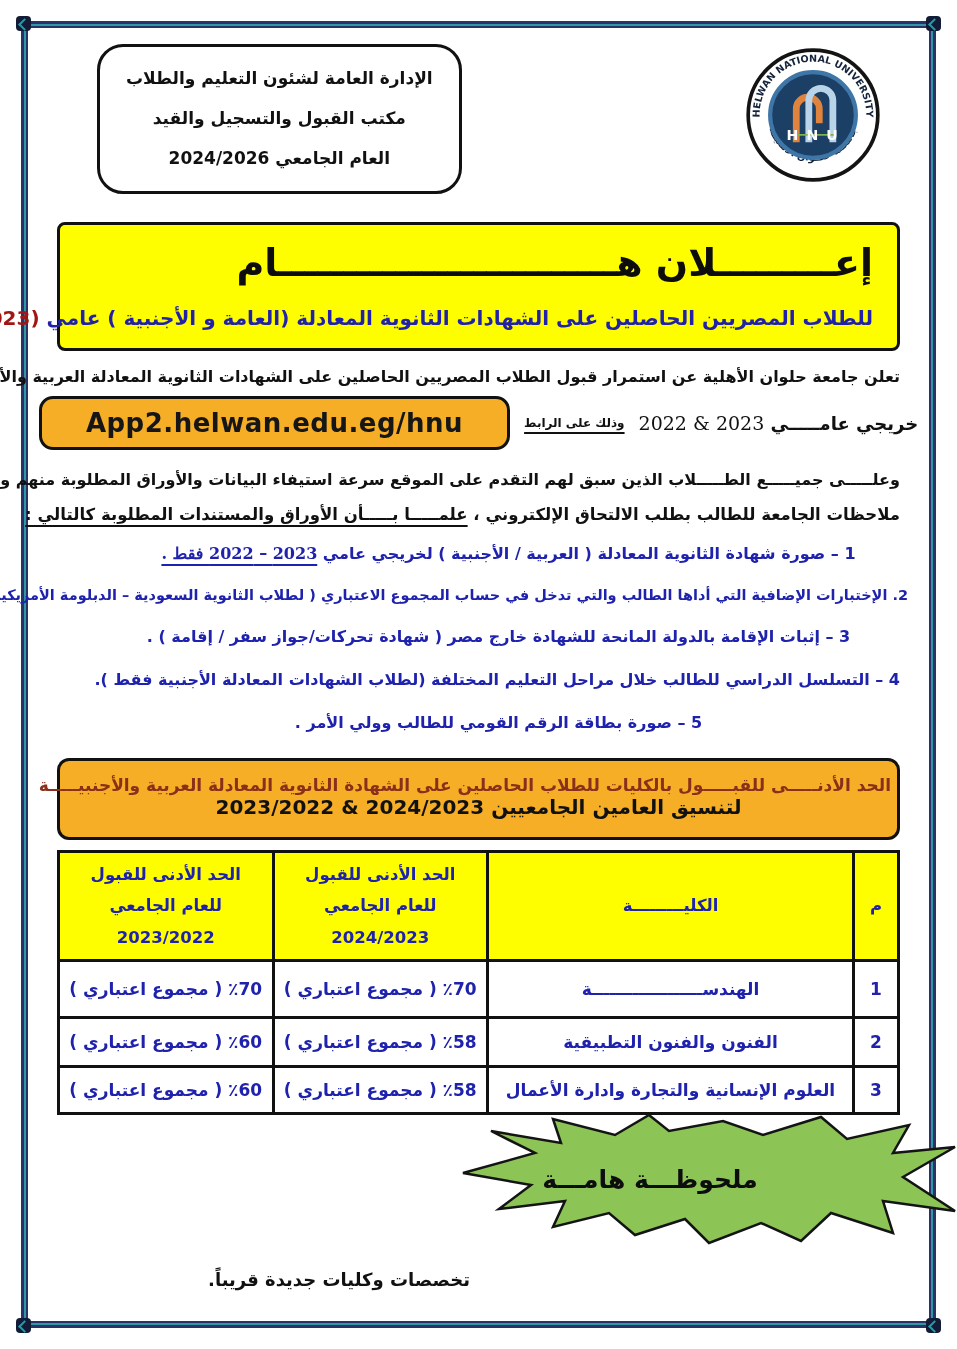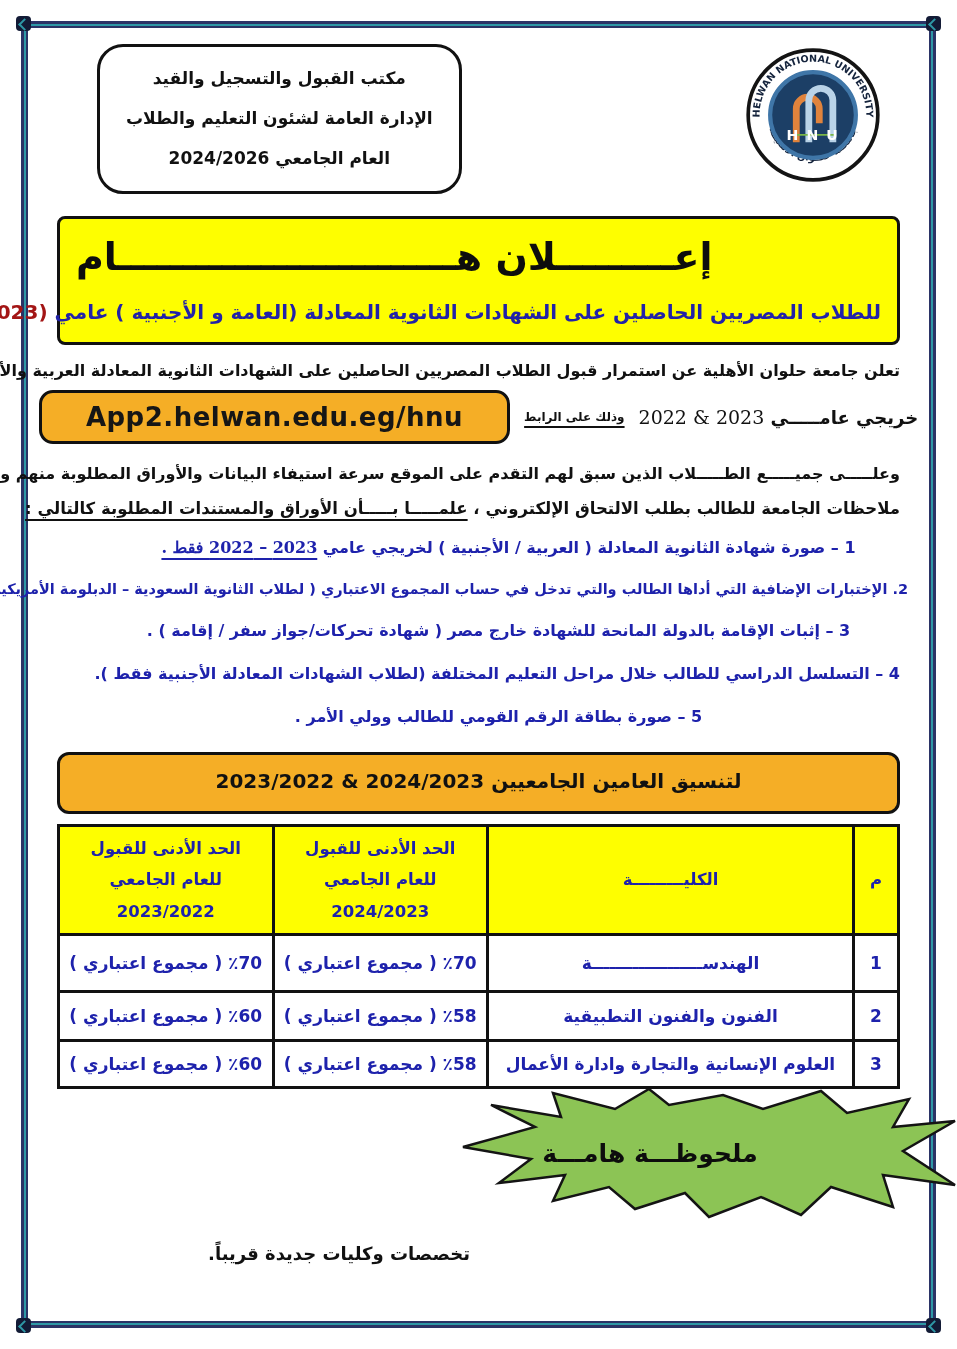--- a/index.html
+++ b/index.html
@@ -16,22 +16,22 @@
   .content{position:absolute;left:57px;right:57px;top:38px;direction:rtl;}
 
   
   .hdr{display:flex;flex-direction:row-reverse;justify-content:space-between;align-items:flex-start;
        padding:6px 18px 0 40px;}
   .office-box{direction:rtl;border:3px solid #111;border-radius:26px;padding:12px 26px;
        text-align:center;font-weight:bold;font-size:17px;color:#111;line-height:2.35;margin-right:18px;}
   .logo-wrap{margin-left:28px;margin-top:2px;}
 
   
-  .banner1{margin-top:22px;background:#fefe00;border:3px solid #111;border-radius:8px;
-       text-align:left;padding:10px 16px 18px;}
+  .banner1{margin-top:28px;background:#fefe00;border:3px solid #111;border-radius:8px;
+       text-align:right;padding:10px 24px 18px;}
   .banner1 .t1{font-size:38px;font-weight:bold;color:#0d0d0d;line-height:1.5;}
   .banner1 .t2{font-size:20px;font-weight:bold;color:#2222a8;margin-top:14px;white-space:nowrap;}
   .banner1 .t2 .years{color:#a31515;}
 
   
   .intro{margin-top:16px;color:#111;font-weight:bold;}
   .intro .l1{font-size:16px;text-align:center;white-space:nowrap;}
   .linkrow{display:flex;direction:rtl;align-items:center;justify-content:center;margin-top:10px;gap:14px;}
   .linkrow .pre{font-size:18px;white-space:nowrap;}
   .linkrow .pre .yrs{font-family:"DejaVu Serif",serif;font-weight:normal;font-size:19px;}
@@ -91,22 +91,22 @@
   <div class="frame-teal"></div>
   <div class="corner c-tl"></div>
   <div class="corner c-tr"></div>
   <div class="corner c-bl"></div>
   <div class="corner c-br"></div>
 
   <div class="content">
 
     <div class="hdr">
       <div class="office-box">
+        <div>الإدارة العامة لشئون التعليم والطلاب</div>
         <div>مكتب القبول والتسجيل والقيد</div>
-        <div>الإدارة العامة لشئون التعليم والطلاب</div>
         <div>العام الجامعي 2024/2026</div>
       </div>
       <div class="logo-wrap">
         <svg width="138" height="138" viewBox="0 0 132 132">
           <circle cx="66" cy="66" r="62" fill="#ffffff" stroke="#141414" stroke-width="3.5"></circle>
           <defs>
             <path id="arcTop" d="M 15,66 A 51,51 0 0 1 117,66" fill="none"></path>
             <path id="arcBot" d="M 22,66 A 44,44 0 0 0 110,66" fill="none"></path>
           </defs>
           <text font-size="9.2" font-weight="bold" fill="#14233c" font-family="DejaVu Sans, sans-serif">
@@ -153,20 +153,21 @@
       <div class="item first">
         <span>1 –  صورة شهادة الثانوية المعادلة ( العربية / الأجنبية ) لخريجي عامي </span><span class="u">2023 – 2022 فقط .</span>
       </div>
       <div class="item wide">2. الإختبارات الإضافية التي أداها الطالب والتي تدخل في حساب المجموع الاعتباري ( لطلاب الثانوية السعودية – الدبلومة الأمريكية ) .</div>
       <div class="item center">3 – إثبات الإقامة بالدولة المانحة للشهادة خارج مصر ( شهادة تحركات/جواز سفر / إقامة ) .</div>
       <div class="item center">4 – التسلسل الدراسي للطالب خلال مراحل التعليم المختلفة (لطلاب الشهادات المعادلة الأجنبية فقط ).</div>
       <div class="item center">5 – صورة بطاقة الرقم القومي للطالب وولي الأمر .</div>
     </div>
 
     <div class="banner2">
+      <div class="b1">الحد الأدنـــــى للقبـــــول بالكليات للطلاب الحاصلين على الشهادة الثانوية المعادلة العربية والأجنبيـــــة</div>
       <div class="b2">لتنسيق العامين الجامعيين 2024/2023 &amp; 2023/2022</div>
     </div>
 
     <table class="adm">
       <thead>
         <tr>
           <th class="noc">م</th>
           <th class="colc">الكليـــــــــة</th>
           <th>
             <div>الحد الأدنى للقبول</div>

